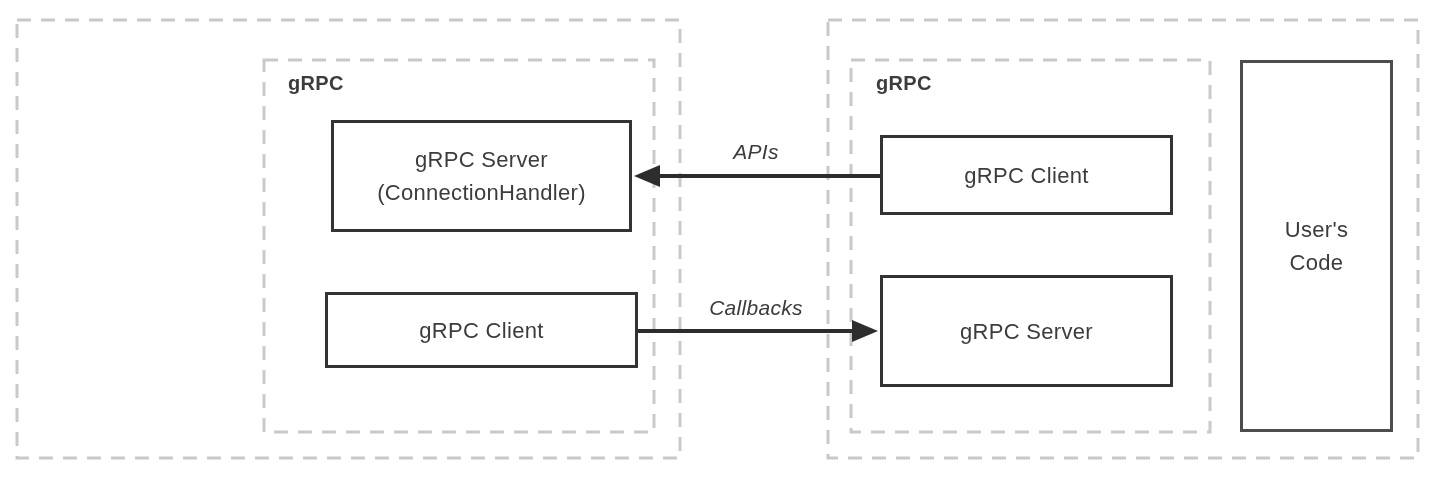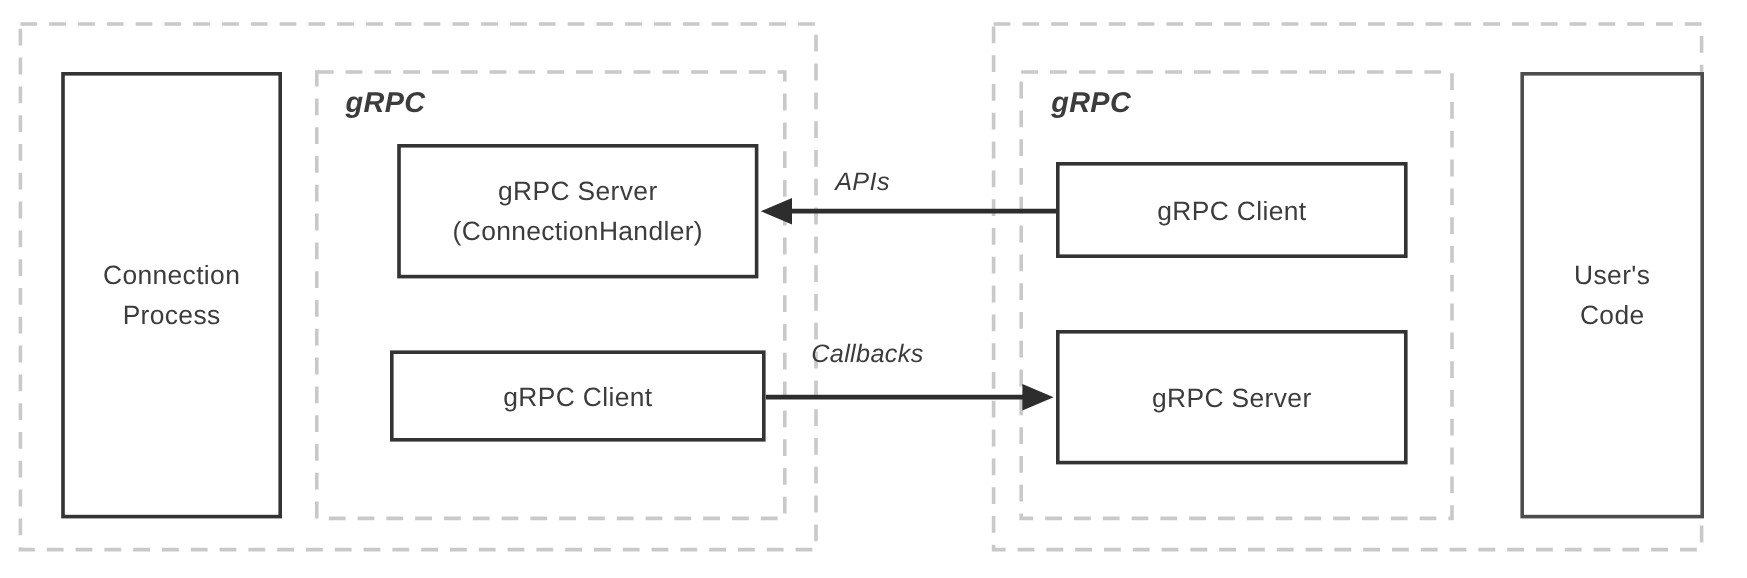--- a/index.html
+++ b/index.html
@@ -50,43 +50,42 @@
     text-align: center;
     color: var(--text, #3c3c3c);
   }
 
   #node-connection-process { left: 51px;   top: 60px;  width: 184px; height: 372px; }
   #node-grpc-server-adapter{ left: 331px;  top: 120px; width: 301px; height: 112px; }
   #node-grpc-client-left   { left: 325px;  top: 292px; width: 313px; height: 76px;  }
   #node-grpc-client-right  { left: 880px;  top: 135px; width: 293px; height: 80px;  }
   #node-grpc-server-handler{ left: 880px;  top: 275px; width: 293px; height: 112px; }
   #node-users-code         { left: 1240px; top: 60px;  width: 153px; height: 372px;
-                             border-color: var(--users-code-border, #4d4d4d); margin-left: 27px; }
+                             border-color: var(--users-code-border, #4d4d4d); }
 
   .grpc-tag {
     position: absolute;
-    font-style: italic;
     font-weight: bold;
-    font-size: 24px;
+    font-size: 20px;
     letter-spacing: 0.3px;
     color: var(--text, #3c3c3c);
   }
   #grpc-tag-left  { left: 288px; top: 72px; }
   #grpc-tag-right { left: 876px; top: 72px; }
 
   .arrow-label {
     position: absolute;
     font-style: italic;
     font-size: 21px;
     letter-spacing: 0.3px;
-    text-align: left;
+    text-align: center;
     color: var(--text, #3c3c3c);
   }
   #label-apis      { left: 696px; top: 140px; width: 120px; }
-  #label-callbacks { left: 676px; top: 284px; width: 160px; }
+  #label-callbacks { left: 676px; top: 296px; width: 160px; }
 </style>
 </head>
 <body>
 
 <div class="canvas">
 
   <svg class="overlay" viewBox="0 0 1456 482" aria-hidden="true">
     <rect class="dashed" x="17" y="20" width="663" height="438"></rect>
     <rect class="dashed" x="264" y="60" width="390" height="372"></rect>
     <rect class="dashed" x="828" y="20" width="590" height="438"></rect>
@@ -96,24 +95,20 @@
       <line class="arrow-line" x1="880" y1="176" x2="656" y2="176"></line>
       <polygon class="arrow-head" points="634,176 660,165 660,187"></polygon>
     </g>
 
     <g>
       <line class="arrow-line" x1="638" y1="331" x2="856" y2="331"></line>
       <polygon class="arrow-head" points="878,331 852,320 852,342"></polygon>
     </g>
   </svg>
 
-  <div class="node" id="node-connection-process">
-    <div>Connection</div>
-    <div>Process</div>
-  </div>
 
   <div class="node" id="node-grpc-server-adapter">
     <div>gRPC Server</div>
     <div>(ConnectionHandler)</div>
   </div>
 
   <div class="node" id="node-grpc-client-left">
     <div>gRPC Client</div>
   </div>
 

